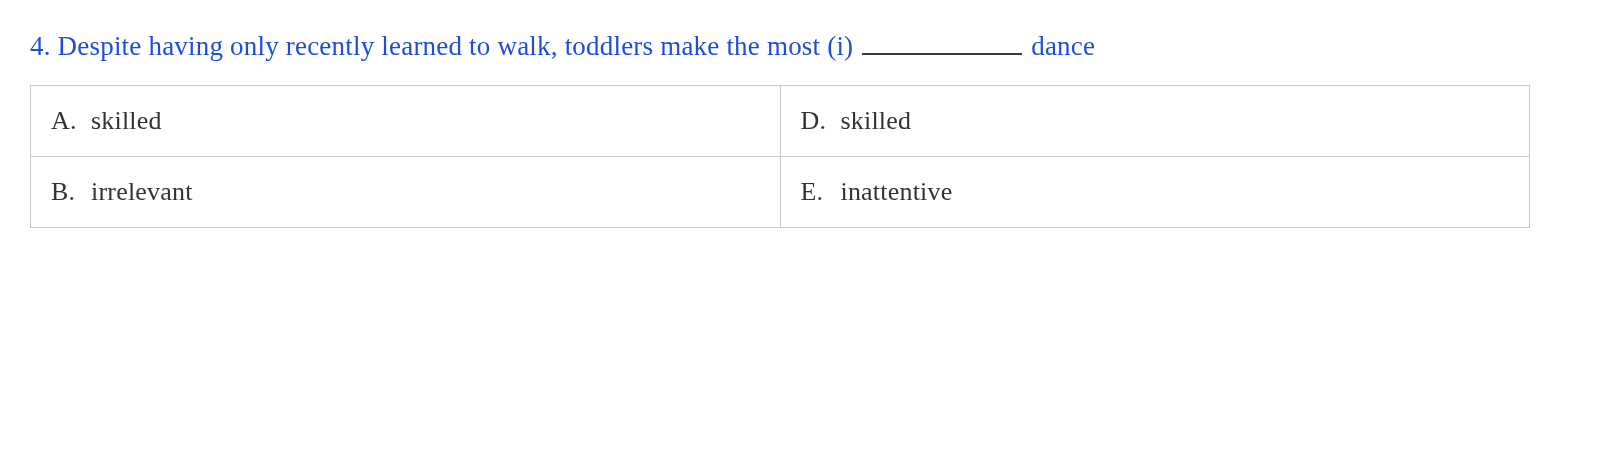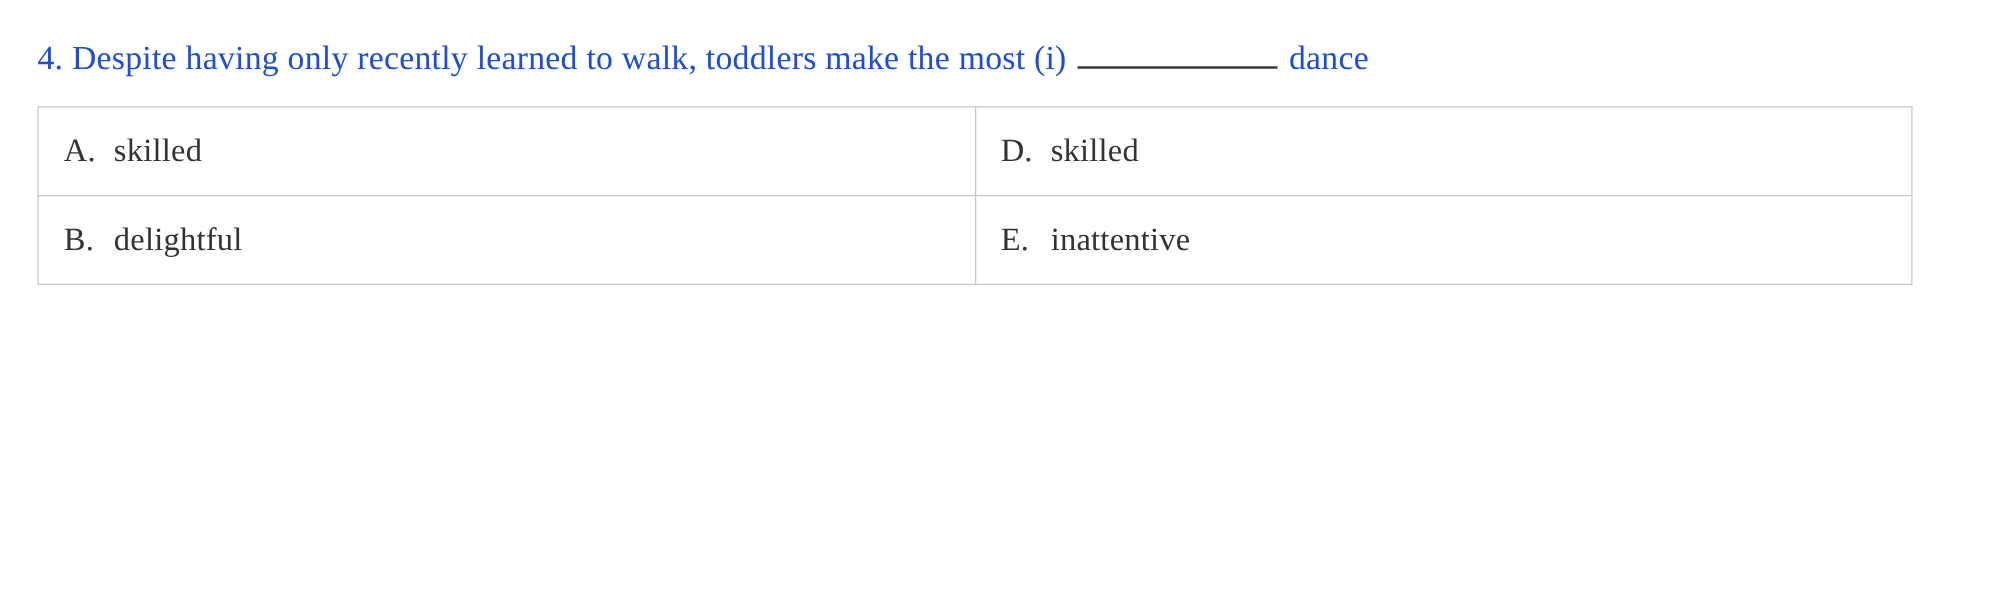--- a/index.html
+++ b/index.html
@@ -80,21 +80,21 @@
       <tr>
         <td>
           <span class="opt-letter">A.</span><span class="opt-text">skilled</span>
         </td>
         <td>
           <span class="opt-letter">D.</span><span class="opt-text">skilled</span>
         </td>
       </tr>
       <tr>
         <td>
-          <span class="opt-letter">B.</span><span class="opt-text">delightful</span>
+          <span class="opt-letter">B.</span><span class="opt-text">irrelevant</span>
         </td>
         <td>
           <span class="opt-letter">E.</span><span class="opt-text">inattentive</span>
         </td>
       </tr>
     </tbody>
   </table>
 
 </div>
 

